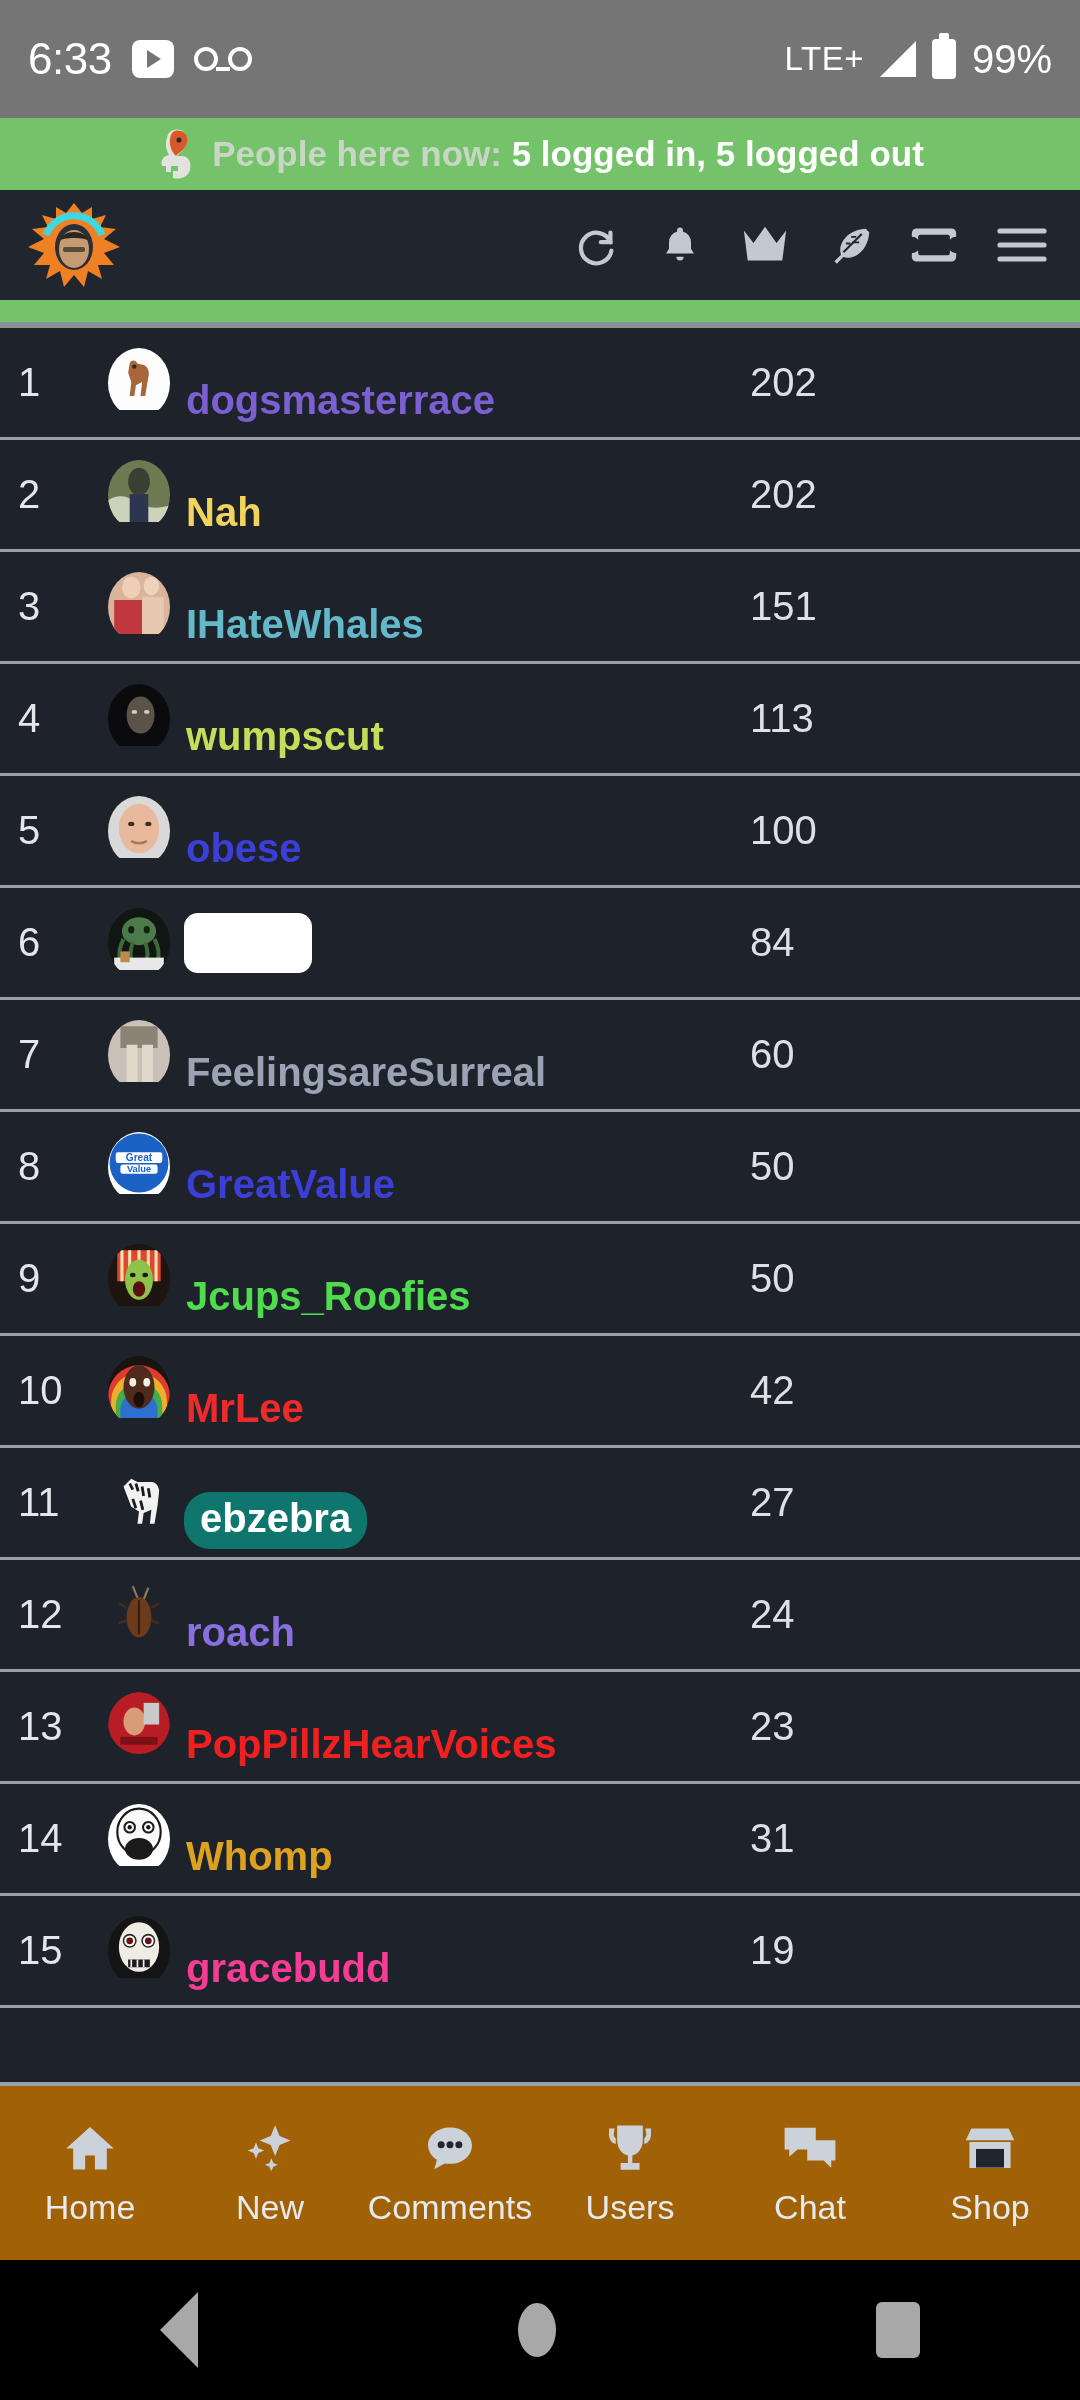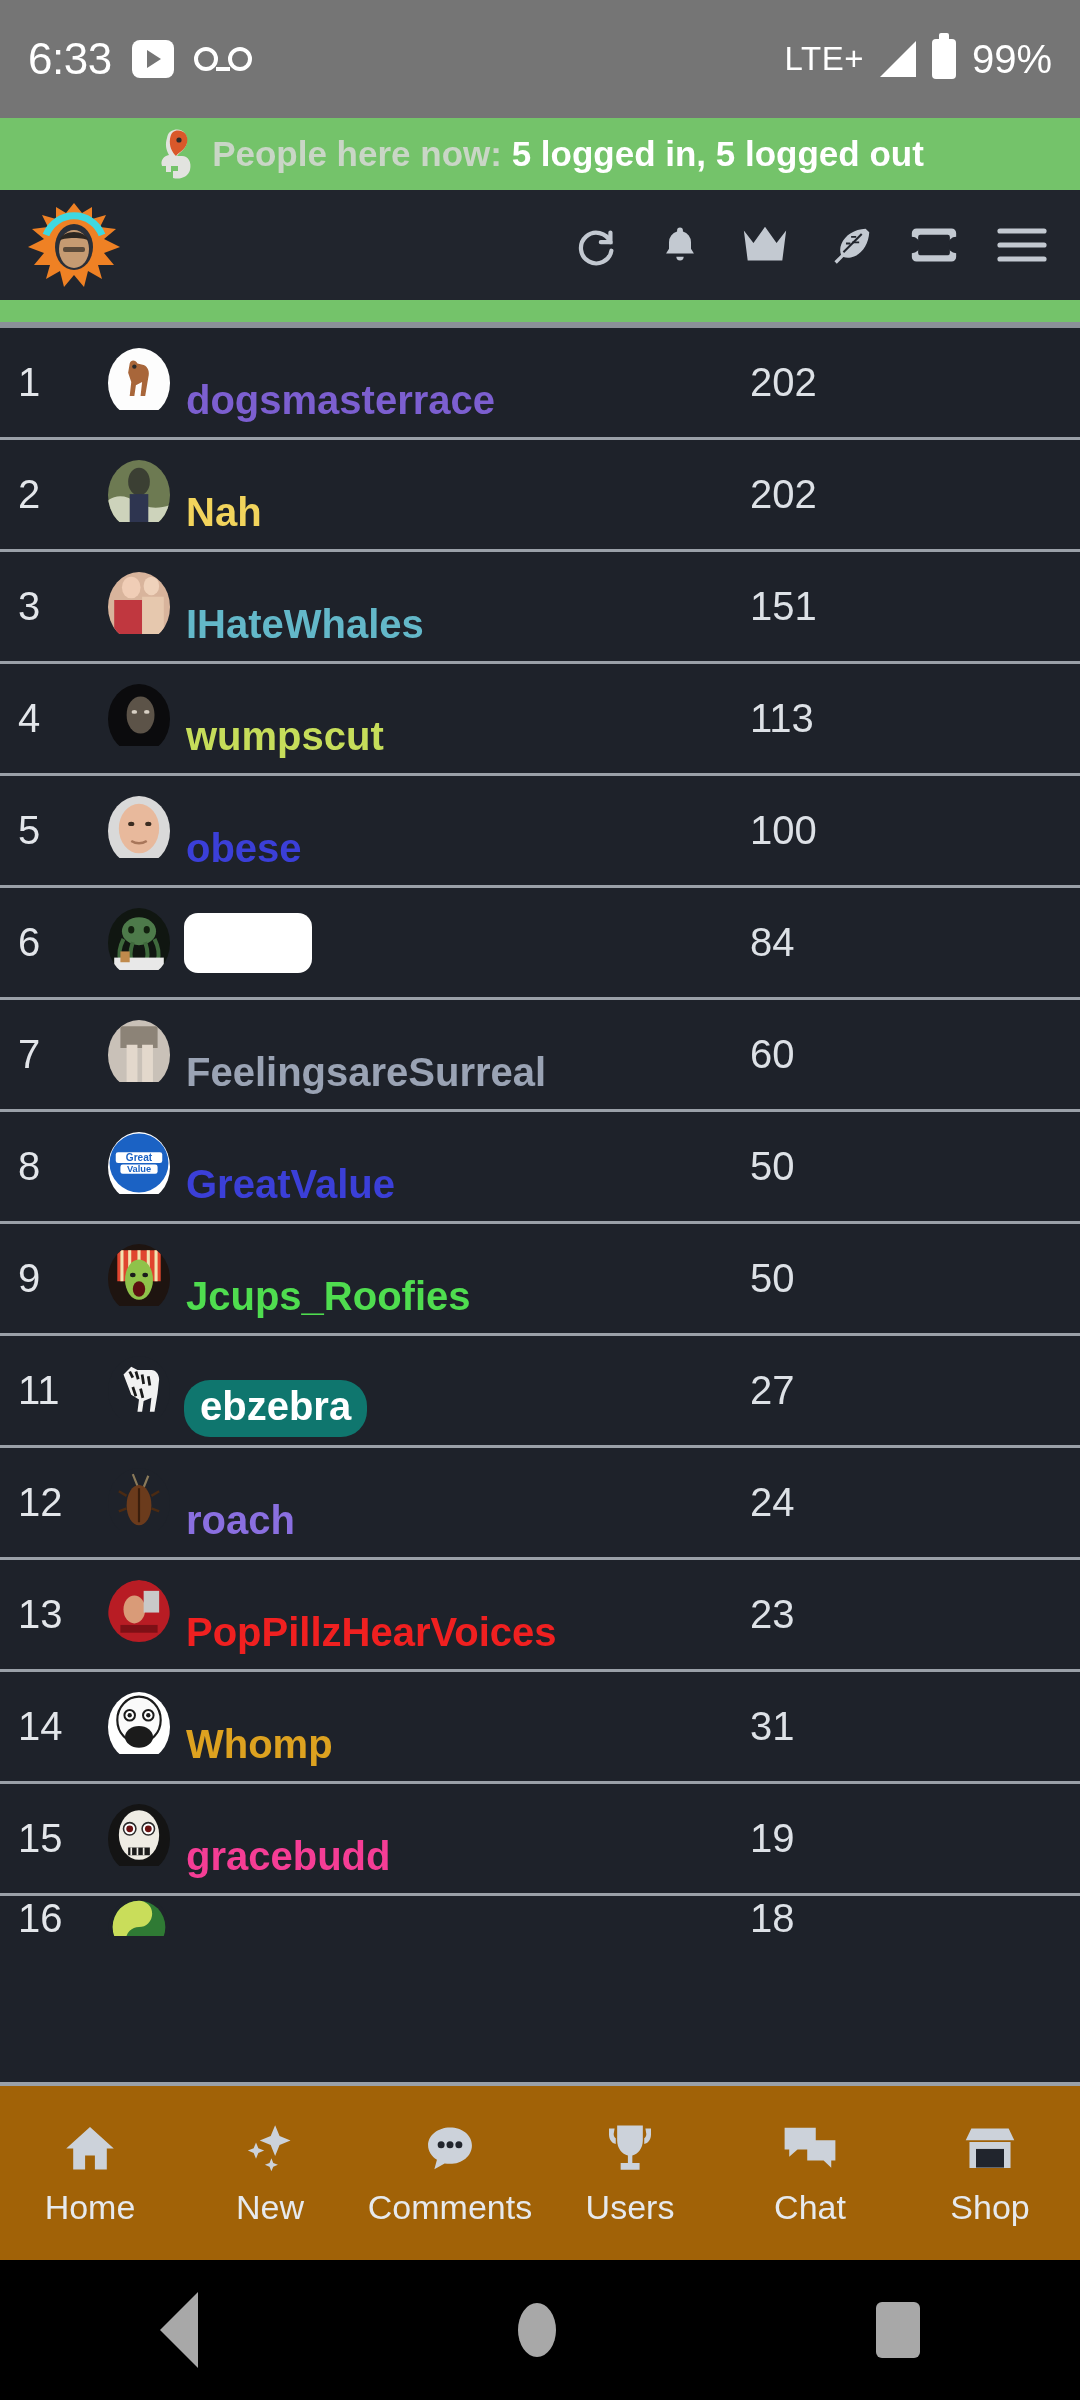--- a/index.html
+++ b/index.html
@@ -319,20 +319,36 @@
             <path d="M9 4v20M14 4v20M20 4v20M26 4v20M31 4v20" stroke="#f2e3b0" stroke-width="2"></path>
             <ellipse cx="20" cy="23" rx="9" ry="13" fill="#8fc24a"></ellipse>
             <ellipse cx="16" cy="20" rx="1.8" ry="1.4" fill="#1b1b1b"></ellipse>
             <ellipse cx="24" cy="20" rx="1.8" ry="1.4" fill="#1b1b1b"></ellipse>
             <ellipse cx="20" cy="29" rx="4" ry="5" fill="#5b1010"></ellipse>
           </svg></span>
         <span class="uname" style="color: rgb(79, 221, 79);">Jcups_Roofies</span>
         <span class="score">50</span>
       </div>
       <div class="row">
+        <span class="rank">10</span>
+        <span class="avatar"><svg viewBox="0 0 40 40">
+            <rect width="40" height="40" fill="#1a1410"></rect>
+            <path d="M0 26a20 20 0 0 1 40 0v14H0z" fill="#e03b2f"></path>
+            <path d="M2 29a18 18 0 0 1 36 0v11H2z" fill="#eeb02c"></path>
+            <path d="M5 32a15 15 0 0 1 30 0v8H5z" fill="#3fae4b"></path>
+            <path d="M8 35a12 12 0 0 1 24 0v5H8z" fill="#2f6fd0"></path>
+            <ellipse cx="20" cy="20" rx="10" ry="14" fill="#4e2b1c"></ellipse>
+            <ellipse cx="16" cy="17" rx="2.2" ry="2.8" fill="#f4efe6"></ellipse>
+            <ellipse cx="25" cy="17" rx="2.2" ry="2.8" fill="#f4efe6"></ellipse>
+            <ellipse cx="20" cy="28" rx="3.5" ry="5" fill="#1c0f0a"></ellipse>
+          </svg></span>
+        <span class="uname" style="color: rgb(239, 42, 42);">MrLee</span>
+        <span class="score">42</span>
+      </div>
+      <div class="row">
         <span class="rank">11</span>
         <span class="avatar"><svg viewBox="0 0 40 40">
             <rect width="40" height="40" fill="#1e222a"></rect>
             <path d="M10 12l5-5 4 2h9c3 0 5 3 5 6l-1 9-2 12h-3l1-9-5 2-1 7h-3l1-8-5-3z" fill="#f2f2f2"></path>
             <path d="M14 10l2 4M18 10l1.5 5M22 12l1 6M26 13l1 6M16 20l2 6M21 21l1.5 6" stroke="#1b1b1b" stroke-width="1.8" fill="none"></path>
           </svg></span>
         <span class="uname sel" style="color: rgb(255, 255, 255);">ebzebra</span>
         <span class="score">27</span>
       </div>
       <div class="row">
@@ -380,30 +396,20 @@
             <circle cx="14" cy="16" r="4" fill="#fff" stroke="#2b2b2b"></circle>
             <circle cx="26" cy="16" r="4" fill="#fff" stroke="#2b2b2b"></circle>
             <circle cx="14" cy="16" r="2.2" fill="#6b1212"></circle>
             <circle cx="26" cy="16" r="2.2" fill="#6b1212"></circle>
             <path d="M13 28h14v5H13z" fill="#1b1b1b"></path>
             <path d="M15 28v5M19 28v5M23 28v5" stroke="#efece4" stroke-width="1.1"></path>
           </svg></span>
         <span class="uname" style="color: rgb(245, 61, 149);">gracebudd</span>
         <span class="score">19</span>
       </div>
-      <div class="row clipped">
-        <span class="rank">16</span>
-        <span class="avatar"><svg viewBox="0 0 40 40">
-            <rect width="40" height="40" fill="#1e222a"></rect>
-            <circle cx="20" cy="20" r="17" fill="#2f7a34"></circle>
-            <path d="M20 3a17 17 0 0 0 0 34a8.5 8.5 0 0 1 0-17a8.5 8.5 0 0 0 0-17z" fill="#c9dd5a"></path>
-          </svg></span>
-        <span class="uname" style="color: rgb(63, 168, 74);">Buttsnake</span>
-        <span class="score">18</span>
-      </div>
     </div>
 
   <div class="bottomnav" id="bottomnav">
       <div class="navitem">
         <span>
           <svg width="56" height="56" viewBox="0 0 24 24" fill="#ccd2da">
             <path d="M12 3 1.8 12.2h3v9h5.1v-6h4.2v6h5.1v-9h3z"></path>
           </svg>
         </span>
         <span class="nlabel">Home</span>

